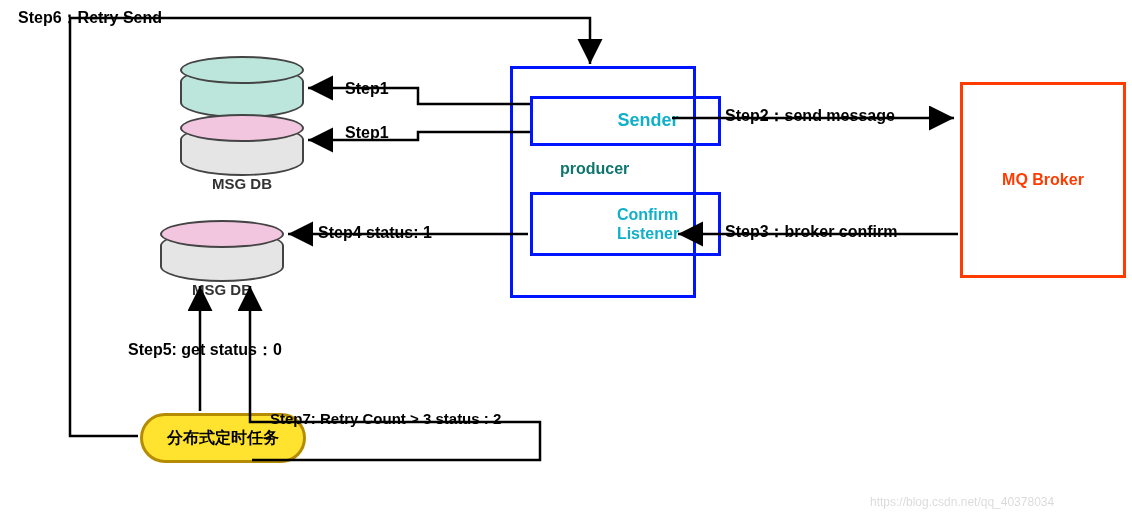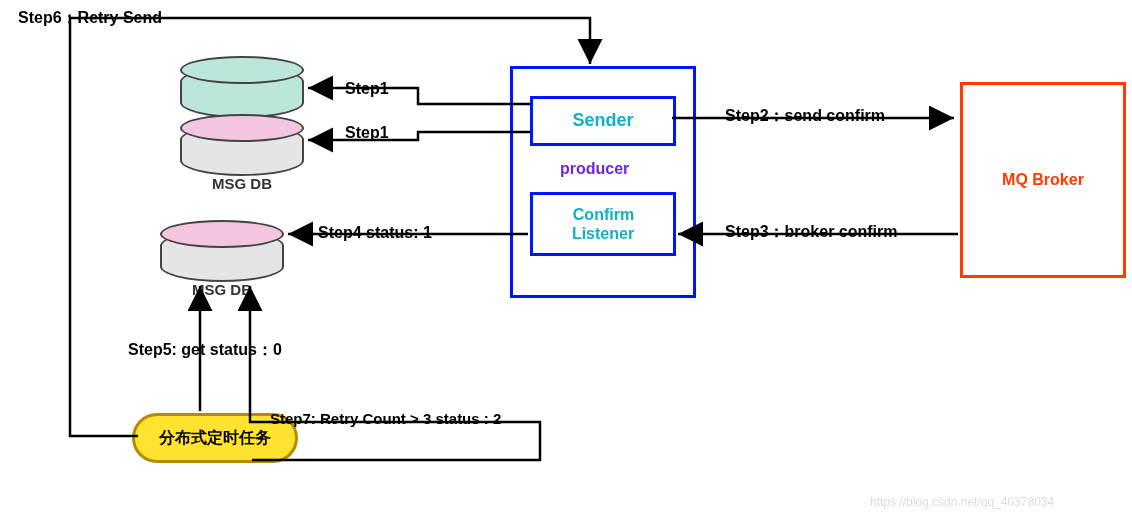--- a/index.html
+++ b/index.html
@@ -11,25 +11,25 @@
   .db { position:absolute; width:120px; height:48px; border:2px solid #444; border-radius:50%/30%; }
   .db::before { content:""; position:absolute; top:-12px; left:-2px; width:120px; height:24px; border:2px solid #444; border-radius:50%; }
   .db-green { background:#bce6dc; }
   .db-green::before { background:#bce6dc; }
   .db-pink  { background:#e5e5e5; }
   .db-pink::before  { background:#f3c6e0; }
   .db-label { position:absolute; width:100%; text-align:center; top:10px; font-weight:bold; font-size:15px; color:#333;margin-top:39px; }
 
   
   .producer { position:absolute; border:3px solid #0015ff; }
-  .node     { position:absolute; border:3px solid #0015ff; color:#11b0c9; font-weight:bold; text-align:right; display:flex; align-items:center; justify-content:center; line-height:1.2; }
+  .node     { position:absolute; border:3px solid #0015ff; color:#11b0c9; font-weight:bold; text-align:left; display:flex; align-items:center; justify-content:center; line-height:1.2;padding-left:45px; }
   .broker   { position:absolute; border:3px solid #ff3b00; color:#ff3b00; font-weight:bold; font-size:16px; text-align:center; display:flex; align-items:center; justify-content:center; }
   .job      { position:absolute; border:3px solid #b58b00; background:#ffe32e; color:#000; font-weight:bold; font-size:16px; display:flex; align-items:center; justify-content:center; }
 
-  .prod-label { position:absolute; font-weight:bold; color:#6d28d9; font-size:16px; }
+  .prod-label { position:absolute; font-weight:bold; color:#0f766e; font-size:16px; }
 
   
   svg.layer { position:absolute; top:0; left:0; width:1132px; height:520px; pointer-events:none; }
   .arrow { stroke:#000; stroke-width:2.5; fill:none; }
 </style>
 </head>
 <body>
 
 <div class="db db-green" style="left:180px; top:66px;">
   <div class="db-label">BIZ DB</div>
@@ -42,26 +42,26 @@
 </div>
 
 <div class="producer" style="left:510px; top:66px; width:180px; height:226px;"></div>
 <div class="node" style="left:530px; top:96px; width:140px; height:44px; font-size:18px;">Sender</div>
 <div class="prod-label" style="left:560px; top:160px;">producer</div>
 <div class="node" style="left:530px; top:192px; width:140px; height:58px; font-size:16px; white-space:pre;">Confirm
 Listener</div>
 
 <div class="broker" style="left:960px; top:82px; width:160px; height:190px;">MQ Broker</div>
 
-<div class="job" style="left:132px; top:413px; width:160px; height:44px;border-radius:25px;">分布式定时任务</div>
+<div class="job" style="left:140px; top:413px; width:160px; height:44px;border-radius:25px;">分布式定时任务</div>
 
 <div class="label" style="left:18px;  top:8px;">Step6：Retry Send</div>
 <div class="label" style="left:345px; top:80px;">Step1</div>
 <div class="label" style="left:345px; top:124px;">Step1</div>
-<div class="label" style="left:725px; top:106px;">Step2：send confirm</div>
+<div class="label" style="left:725px; top:106px;">Step2：send message</div>
 <div class="label" style="left:725px; top:222px;">Step3：broker confirm</div>
 <div class="label" style="left:318px; top:224px;">Step4 status: 1</div>
 <div class="label" style="left:128px; top:340px;">Step5: get status：0</div>
 <div class="label" style="left:270px; top:410px;font-size:15px;">Step7: Retry Count &gt; 3 status : 2</div>
 
 <div class="watermark" style="left:870px; top:495px;">https://blog.csdn.net/qq_40378034</div>
 
 <svg class="layer">
   <defs>
     <marker id="ah" markerWidth="12" markerHeight="12" refX="10" refY="5" orient="auto">

